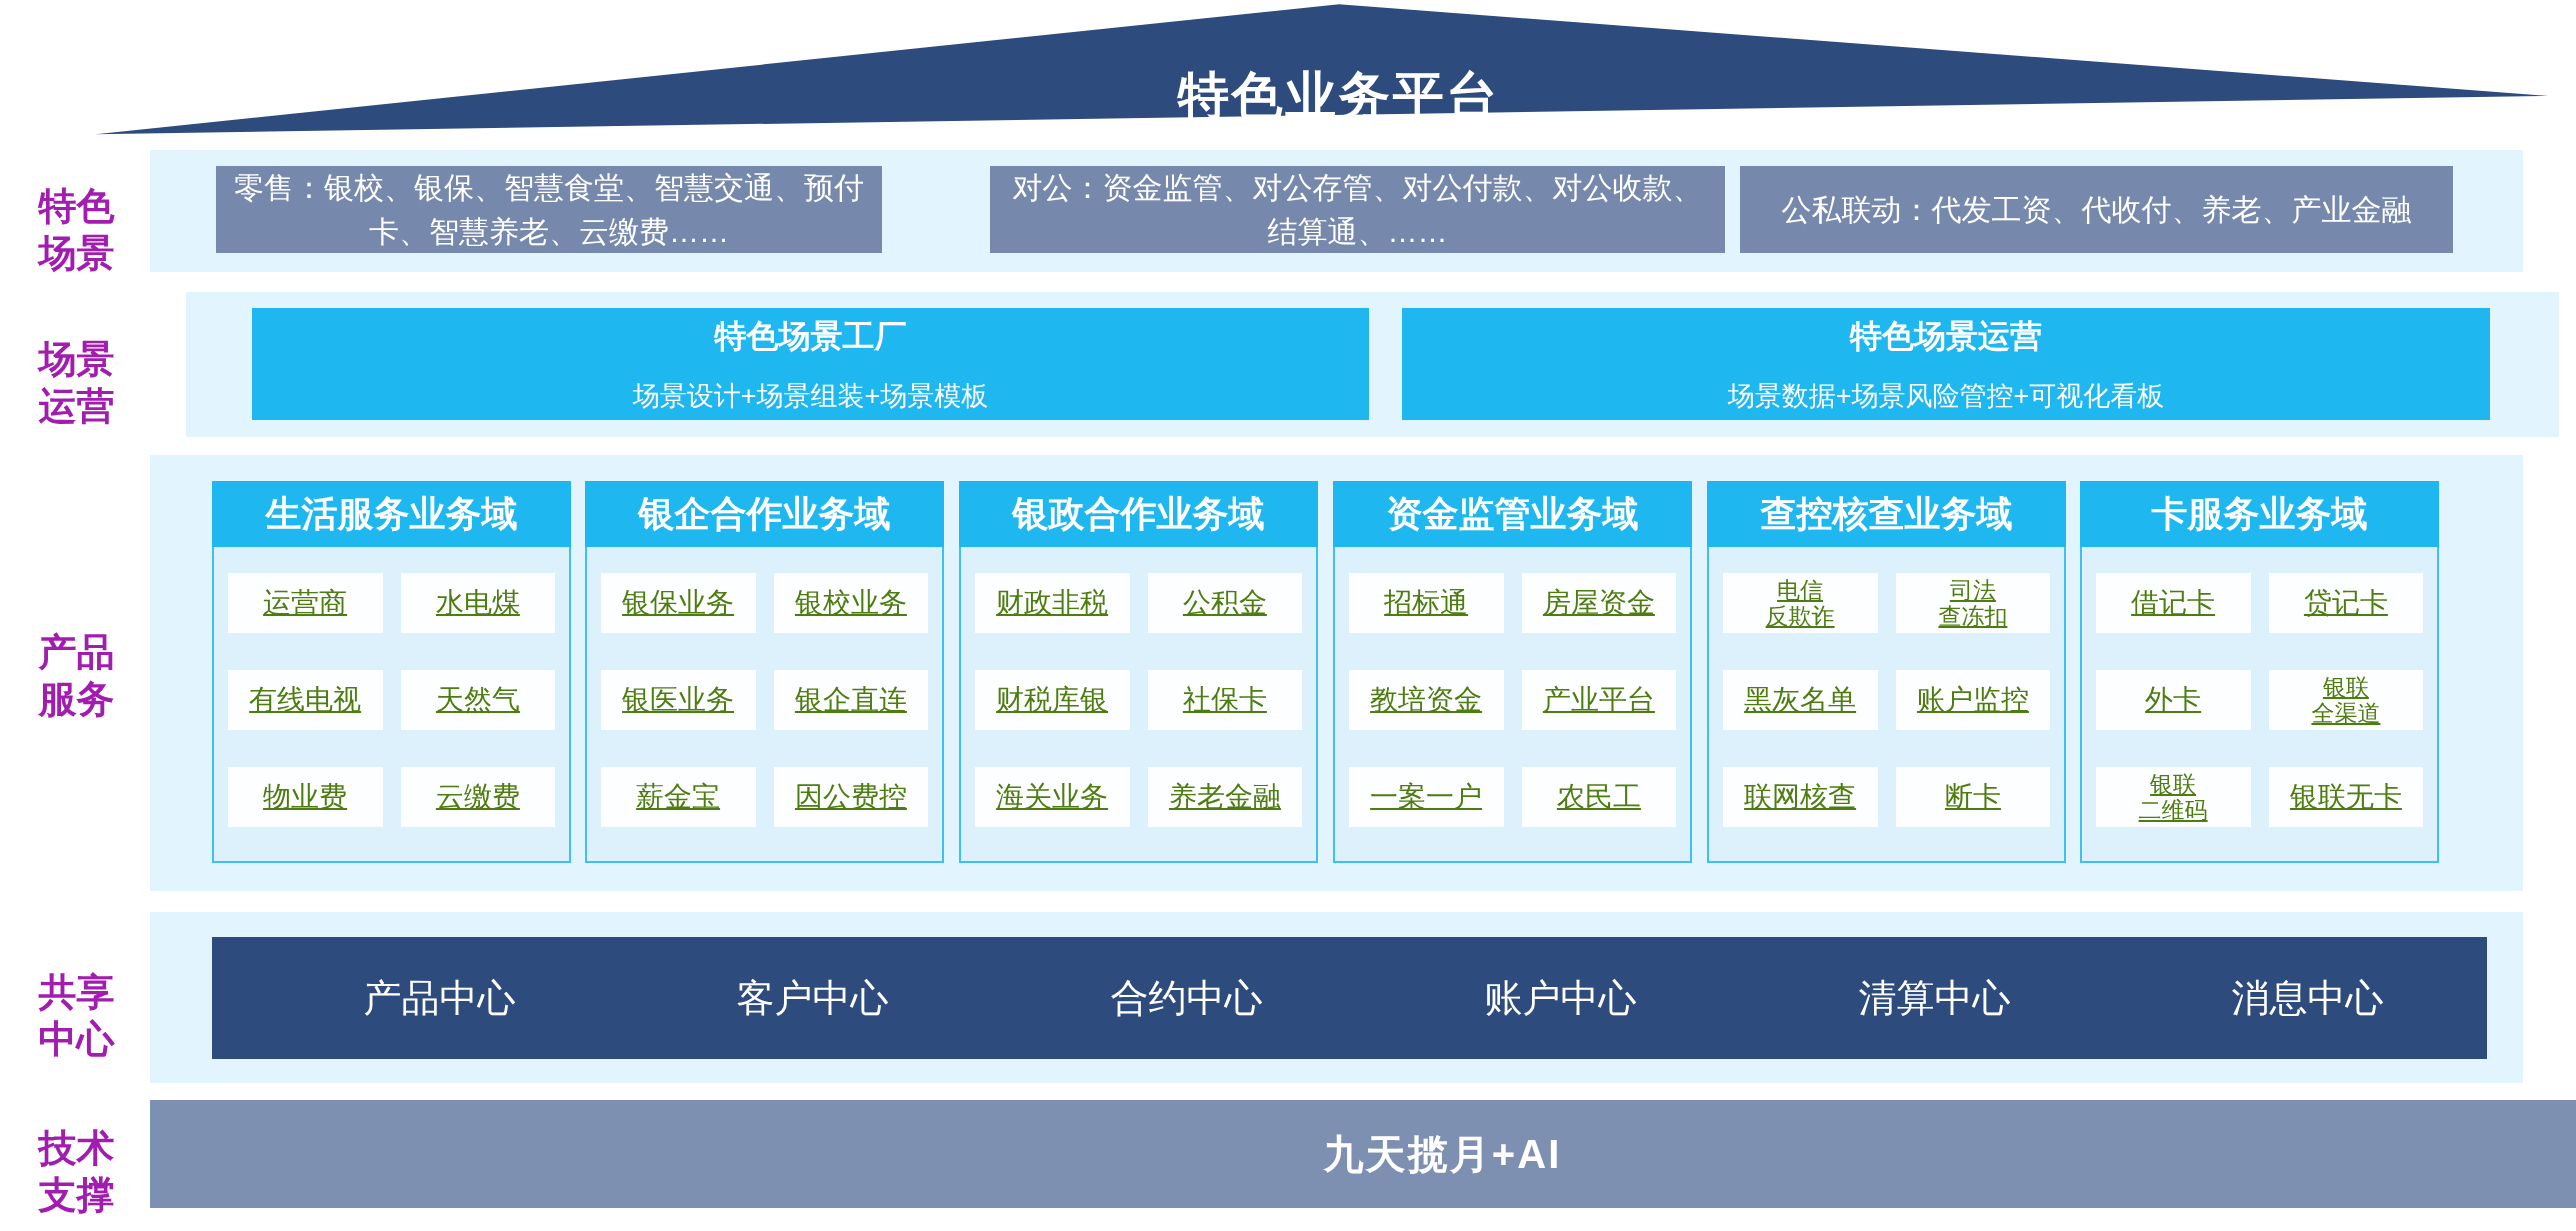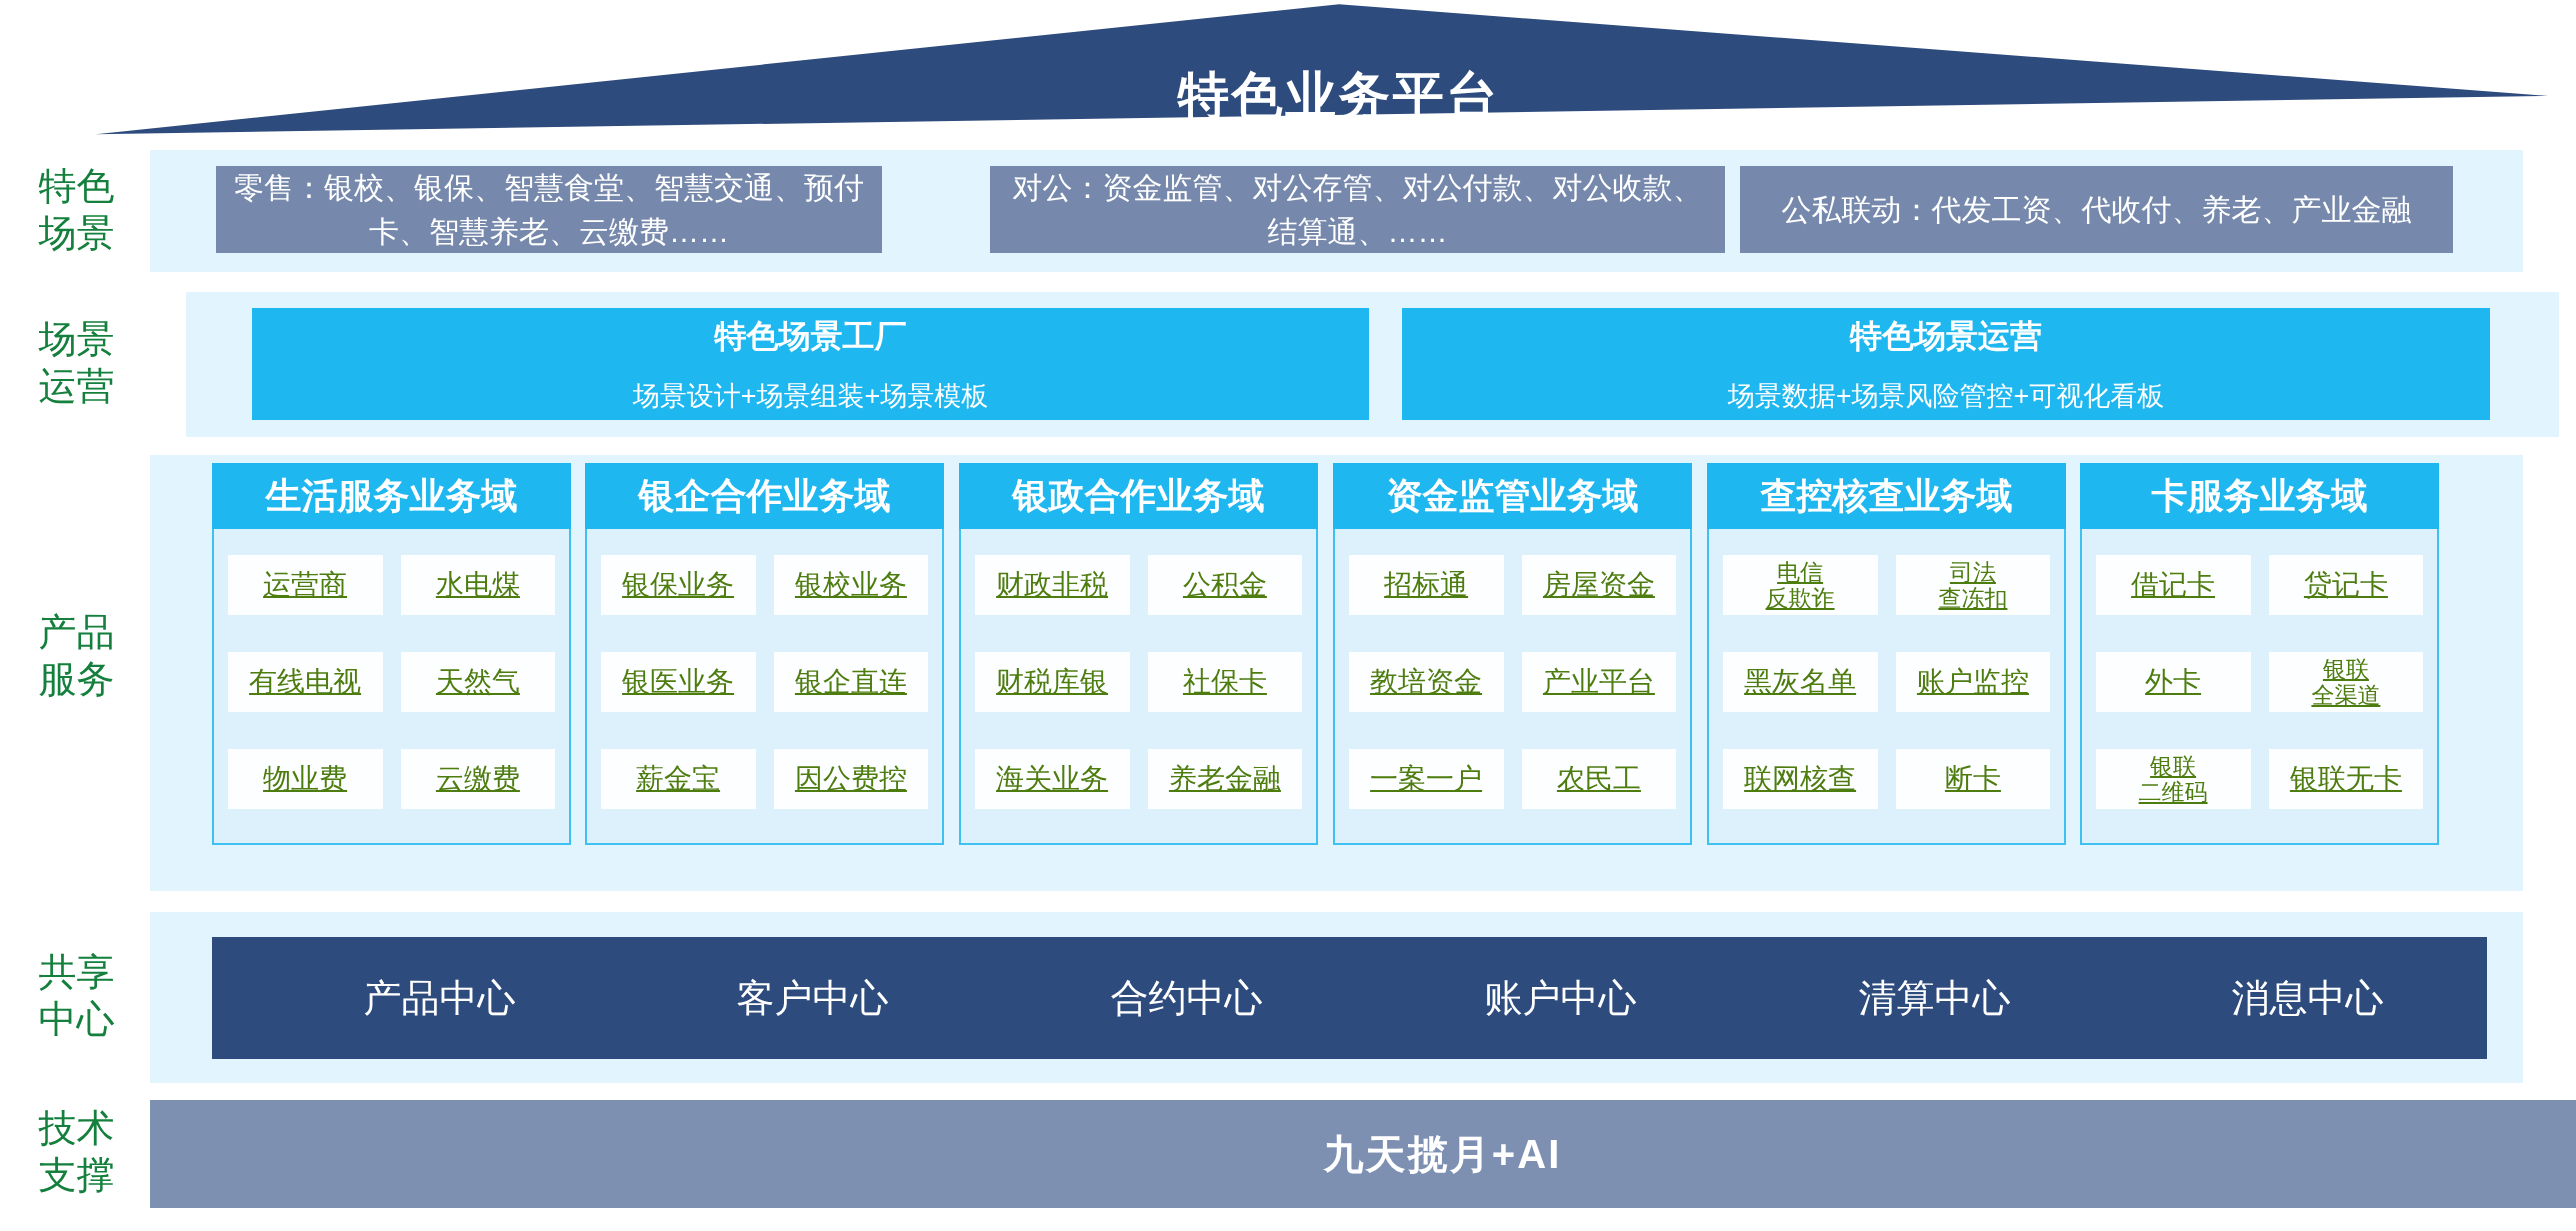--- a/index.html
+++ b/index.html
@@ -6,22 +6,22 @@
   body{width:2576px;height:1232px;position:relative;overflow:hidden;
        font-family:"Liberation Sans","DejaVu Sans",sans-serif;}
   .canvas{position:absolute;inset:0;width:2576px;height:1232px;background:#ffffff;}
 
   
   .roof-svg{position:absolute;left:0;top:0;width:2576px;height:144px;display:block;}
   .roof-title{position:absolute;left:312px;top:62px;width:2054px;text-align:center;
               color:#ffffff;font-size:51px;font-weight:bold;letter-spacing:2.7px;}
 
   
-  .side-label{position:absolute;left:15px;width:123px;text-align:center;color:#15803d;
-              font-size:38px;font-weight:400;line-height:1.24;white-space:pre-line;}
+  .side-label{position:absolute;left:15px;width:123px;text-align:center;color:#a21caf;
+              font-size:38px;font-weight:700;line-height:1.24;white-space:pre-line;margin-top:20px;}
   .sl-0{top:163px;} .sl-1{top:316px;} .sl-2{top:609px;} .sl-3{top:949px;} .sl-4{top:1105px;}
 
   
   .band{position:absolute;left:150px;width:2373px;background:#e2f4fd;}
   .band-scenes{top:150px;height:122px;}
   .band-ops{top:292px;height:145px;margin-left:36px;}
   .band-products{top:455px;height:436px;}
   .band-centers{top:912px;height:171px;}
 
   
@@ -35,21 +35,21 @@
   
   .ops-box{position:absolute;top:16.4px;height:112px;background:#1fb7ef;color:#ffffff;
            display:flex;flex-direction:column;align-items:center;justify-content:center;
            gap:19px;text-align:center;}
   .ops-0{left:66px;width:1117px;}
   .ops-1{left:1216px;width:1088px;}
   .ops-title{font-size:32px;font-weight:bold;}
   .ops-sub{font-size:27px;}
 
   
-  .pcol{position:absolute;top:8px;width:359px;height:289px;box-sizing:border-box;}
+  .pcol{position:absolute;top:26px;width:359px;height:289px;box-sizing:border-box;}
   .pcol-0{left:62px;} .pcol-1{left:435px;} .pcol-2{left:809px;border-radius:16px;}
   .pcol-3{left:1183px;} .pcol-4{left:1557px;} .pcol-5{left:1930px;}
   .pcol-header{height:66px;background:#1fb7ef;color:#ffffff;font-size:36px;font-weight:bold;
                display:flex;align-items:center;justify-content:center;}
   .pcol-body{height:316px;box-sizing:border-box;background:#dcf1fb;
              border:2.1px solid #3ec1f1;border-top:none;
              display:grid;grid-template-columns:1fr 1fr;grid-template-rows:repeat(3,60px);
              column-gap:18px;row-gap:37px;padding:26px 13.7px 0 13.7px;align-content:start;}
   .chip{background:#fdfeff;color:#4d7c0f;font-size:28px;display:flex;align-items:center;
         justify-content:center;text-align:center;white-space:pre-line;line-height:1.15;text-decoration:underline;}

